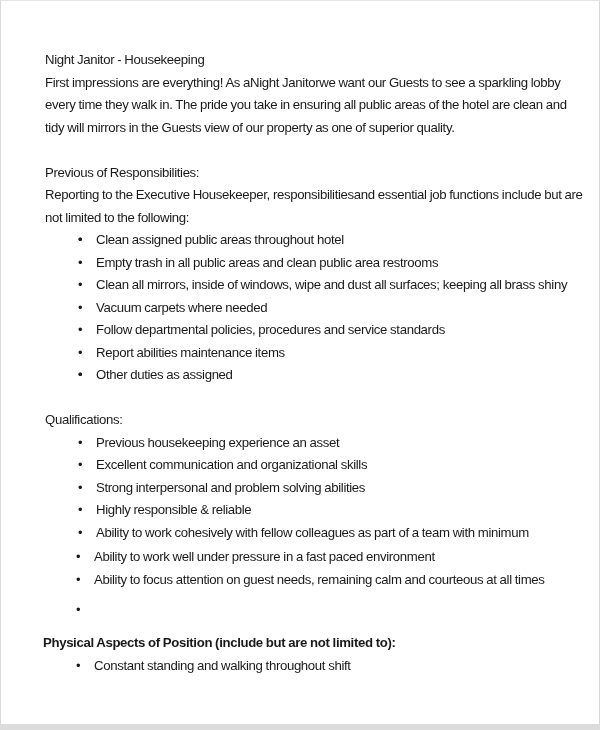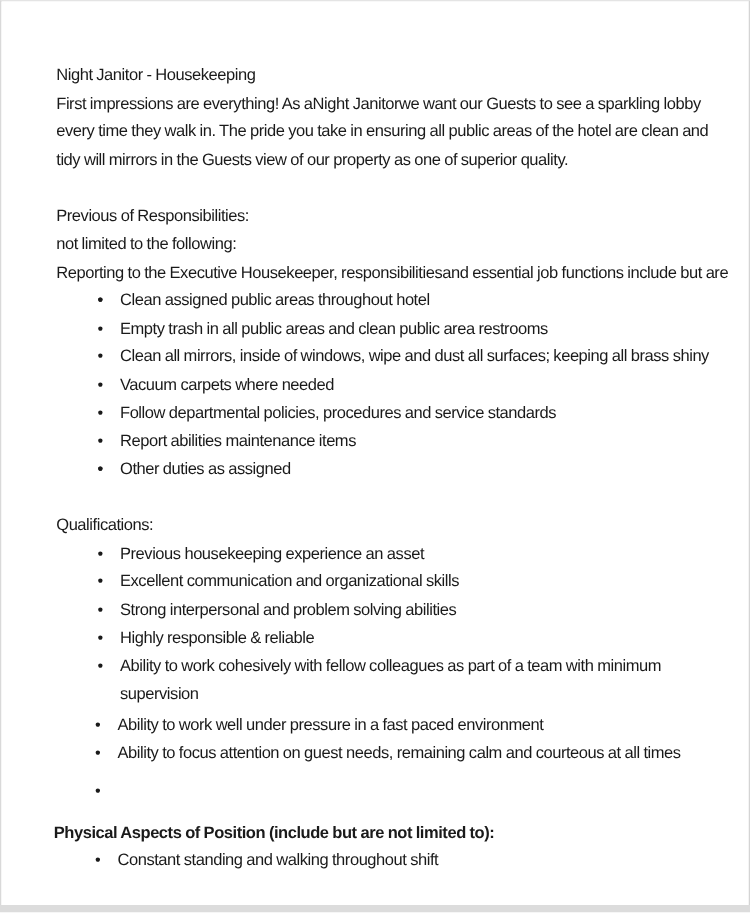--- a/index.html
+++ b/index.html
@@ -76,22 +76,22 @@
   <div class="content">
 
     <span class="line">Night Janitor - Housekeeping</span>
     <span class="line">First impressions are everything! As aNight Janitorwe want our Guests to see a sparkling lobby</span>
     <span class="line">every time they walk in. The pride you take in ensuring all public areas of the hotel are clean and</span>
     <span class="line">tidy will mirrors in the Guests view of our property as one of superior quality.</span>
 
     <div class="gap"></div>
 
     <span class="line">Previous of Responsibilities:</span>
+    <span class="line">Reporting to the Executive Housekeeper, responsibilitiesand essential job functions include but are</span>
     <span class="line">not limited to the following:</span>
-    <span class="line">Reporting to the Executive Housekeeper, responsibilitiesand essential job functions include but are</span>
 
     <ul class="bullets">
       <li><span class="bullet">•</span></li>
       <li><span class="bullet">•</span><span>Clean assigned public areas throughout hotel</span></li>
       <li><span class="bullet">•</span><span>Empty trash in all public areas and clean public area restrooms</span></li>
       <li><span class="bullet">•</span><span>Clean all mirrors, inside of windows, wipe and dust all surfaces; keeping all brass shiny</span></li>
       <li><span class="bullet">•</span><span>Vacuum carpets where needed</span></li>
       <li><span class="bullet">•</span><span>Follow departmental policies, procedures and service standards</span></li>
       <li><span class="bullet">•</span><span>Report abilities maintenance items</span></li>
       <li><span class="bullet">•</span></li>
@@ -101,21 +101,20 @@
     <div class="gap"></div>
 
     <span class="line">Qualifications:</span>
 
     <ul class="bullets">
       <li><span class="bullet">•</span><span>Previous housekeeping experience an asset</span></li>
       <li><span class="bullet">•</span><span>Excellent communication and organizational skills</span></li>
       <li><span class="bullet">•</span><span>Strong interpersonal and problem solving abilities</span></li>
       <li><span class="bullet">•</span><span>Highly responsible &amp; reliable</span></li>
       <li><span class="bullet">•</span><span>Ability to work cohesively with fellow colleagues as part of a team with minimum</span></li>
-      <li><span>supervision</span></li>
     </ul>
 
     <ul class="bullets shifted loose" style="margin-top:2px;">
       <li><span class="bullet">•</span><span>Ability to work well under pressure in a fast paced environment</span></li>
       <li><span class="bullet">•</span><span>Ability to focus attention on guest needs, remaining calm and courteous at all times</span></li>
       <li class="empty-bullet"><span class="bullet">•</span><span></span></li>
     </ul>
 
     <div style="height:8px;"></div>
 

